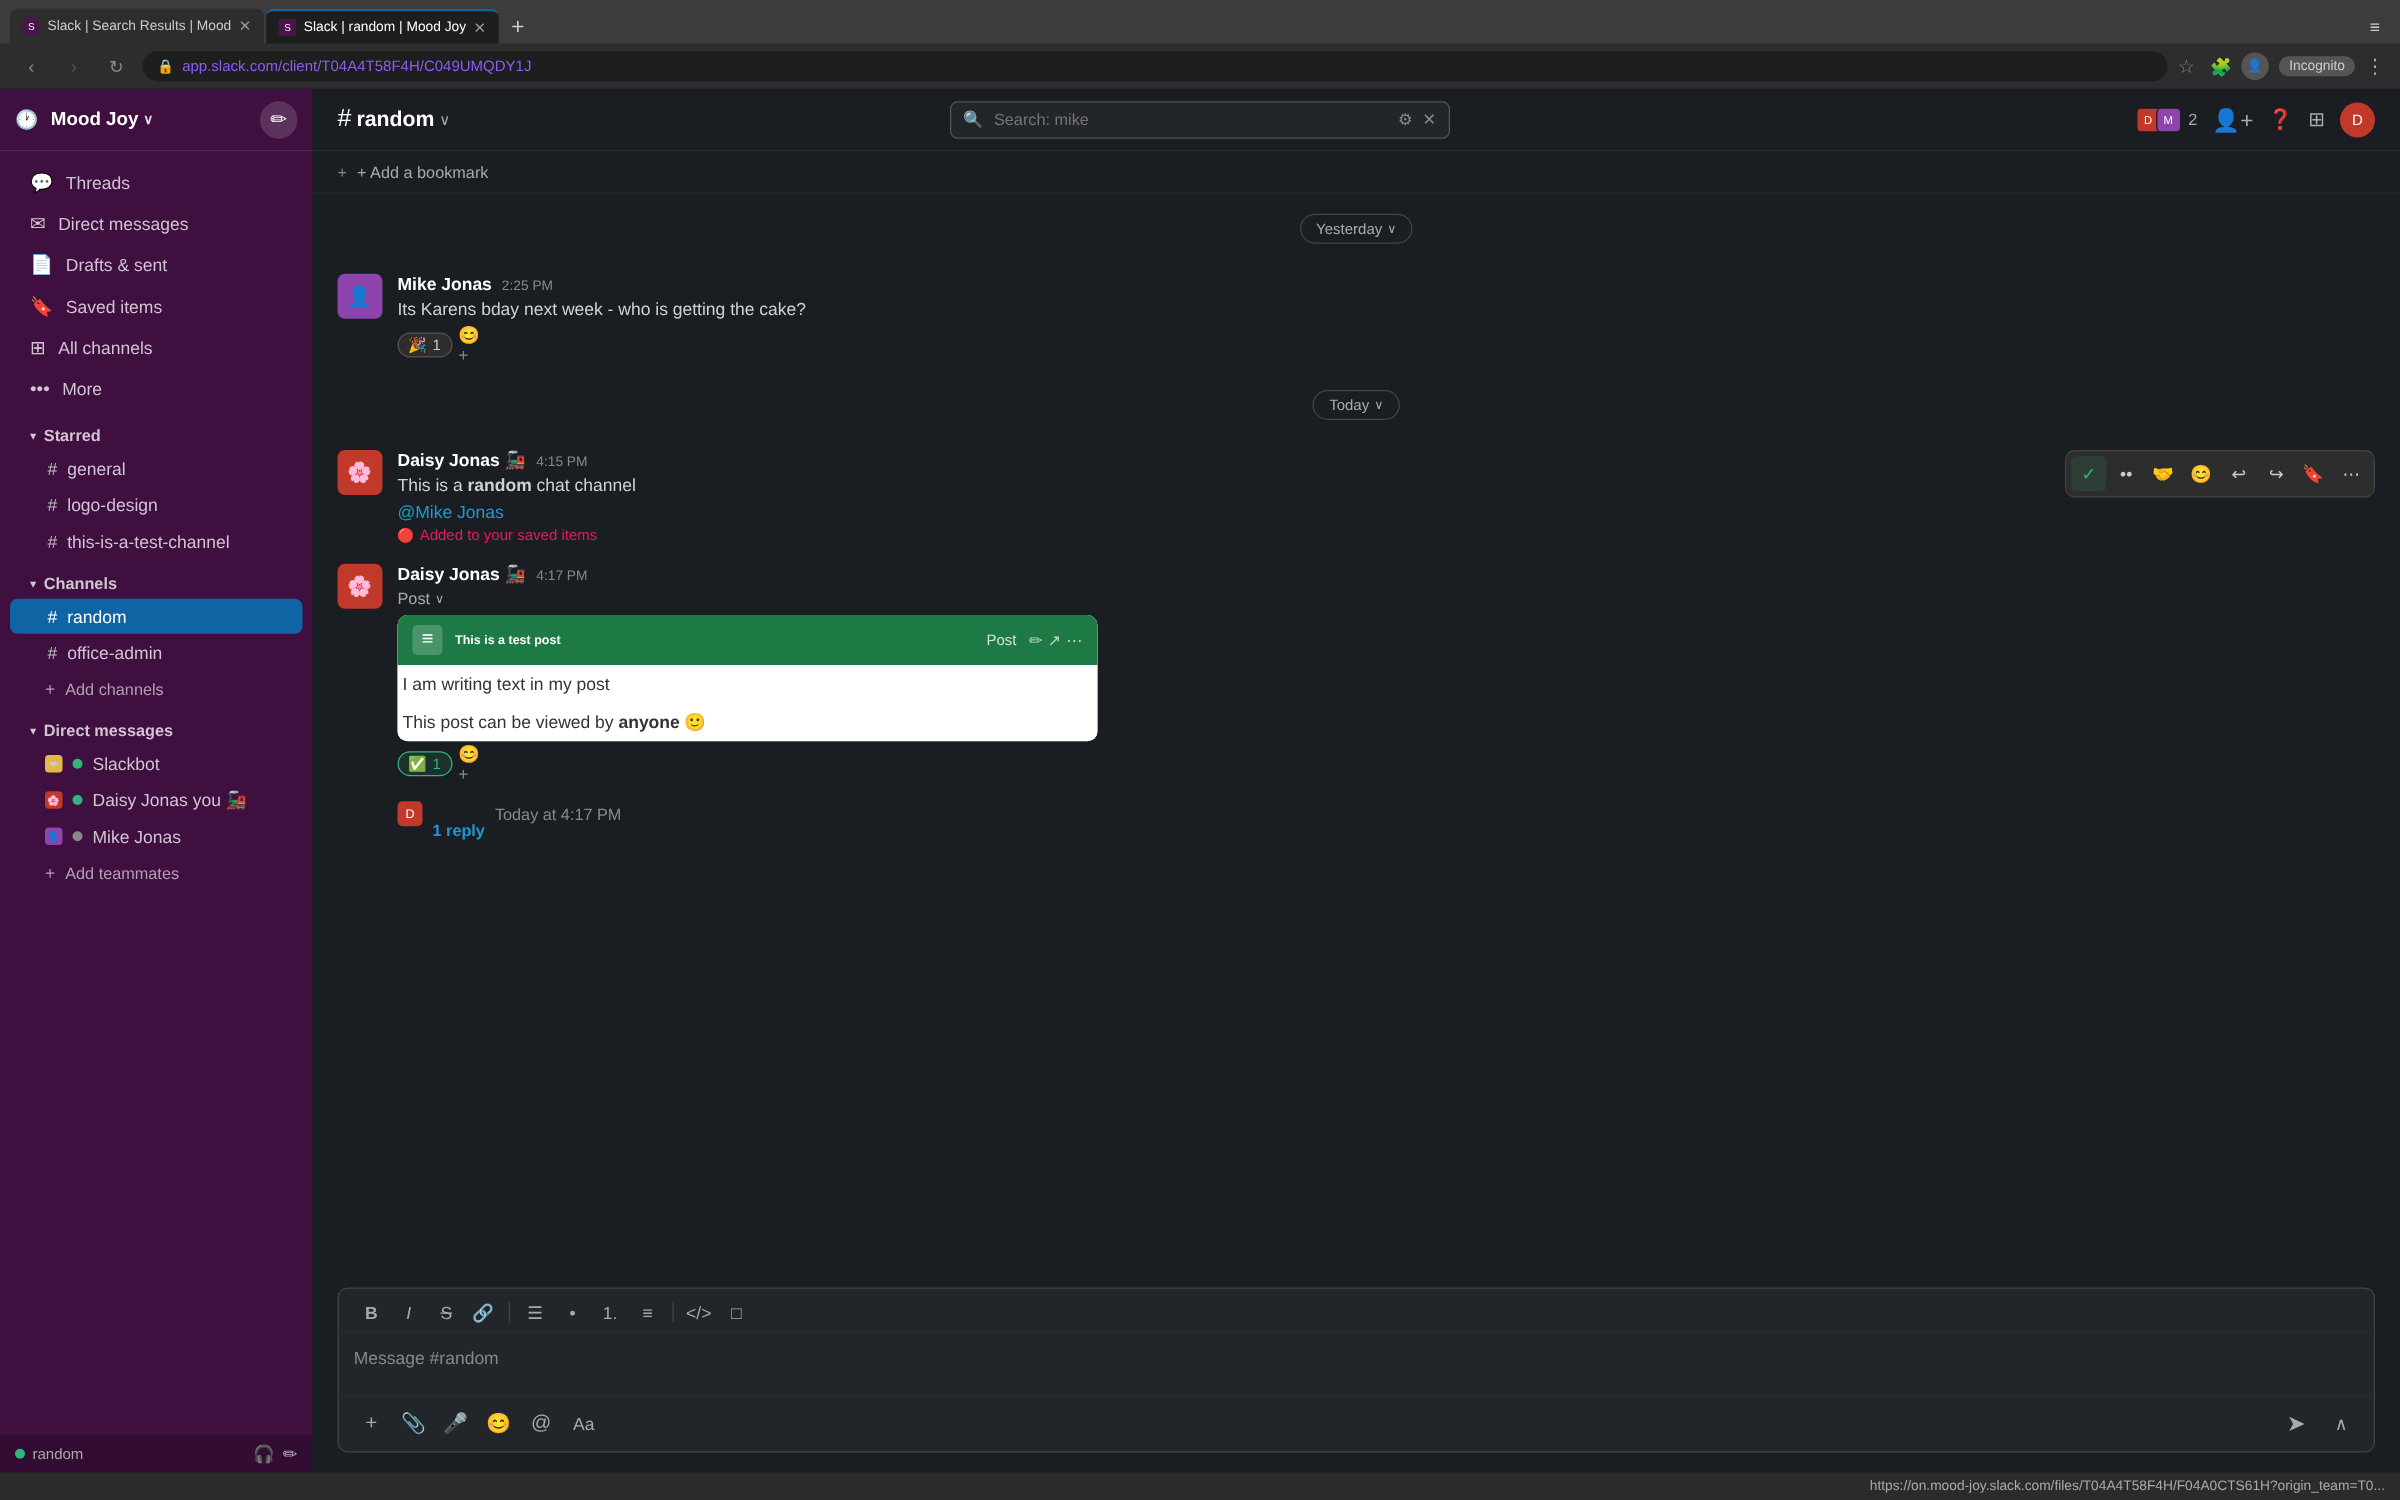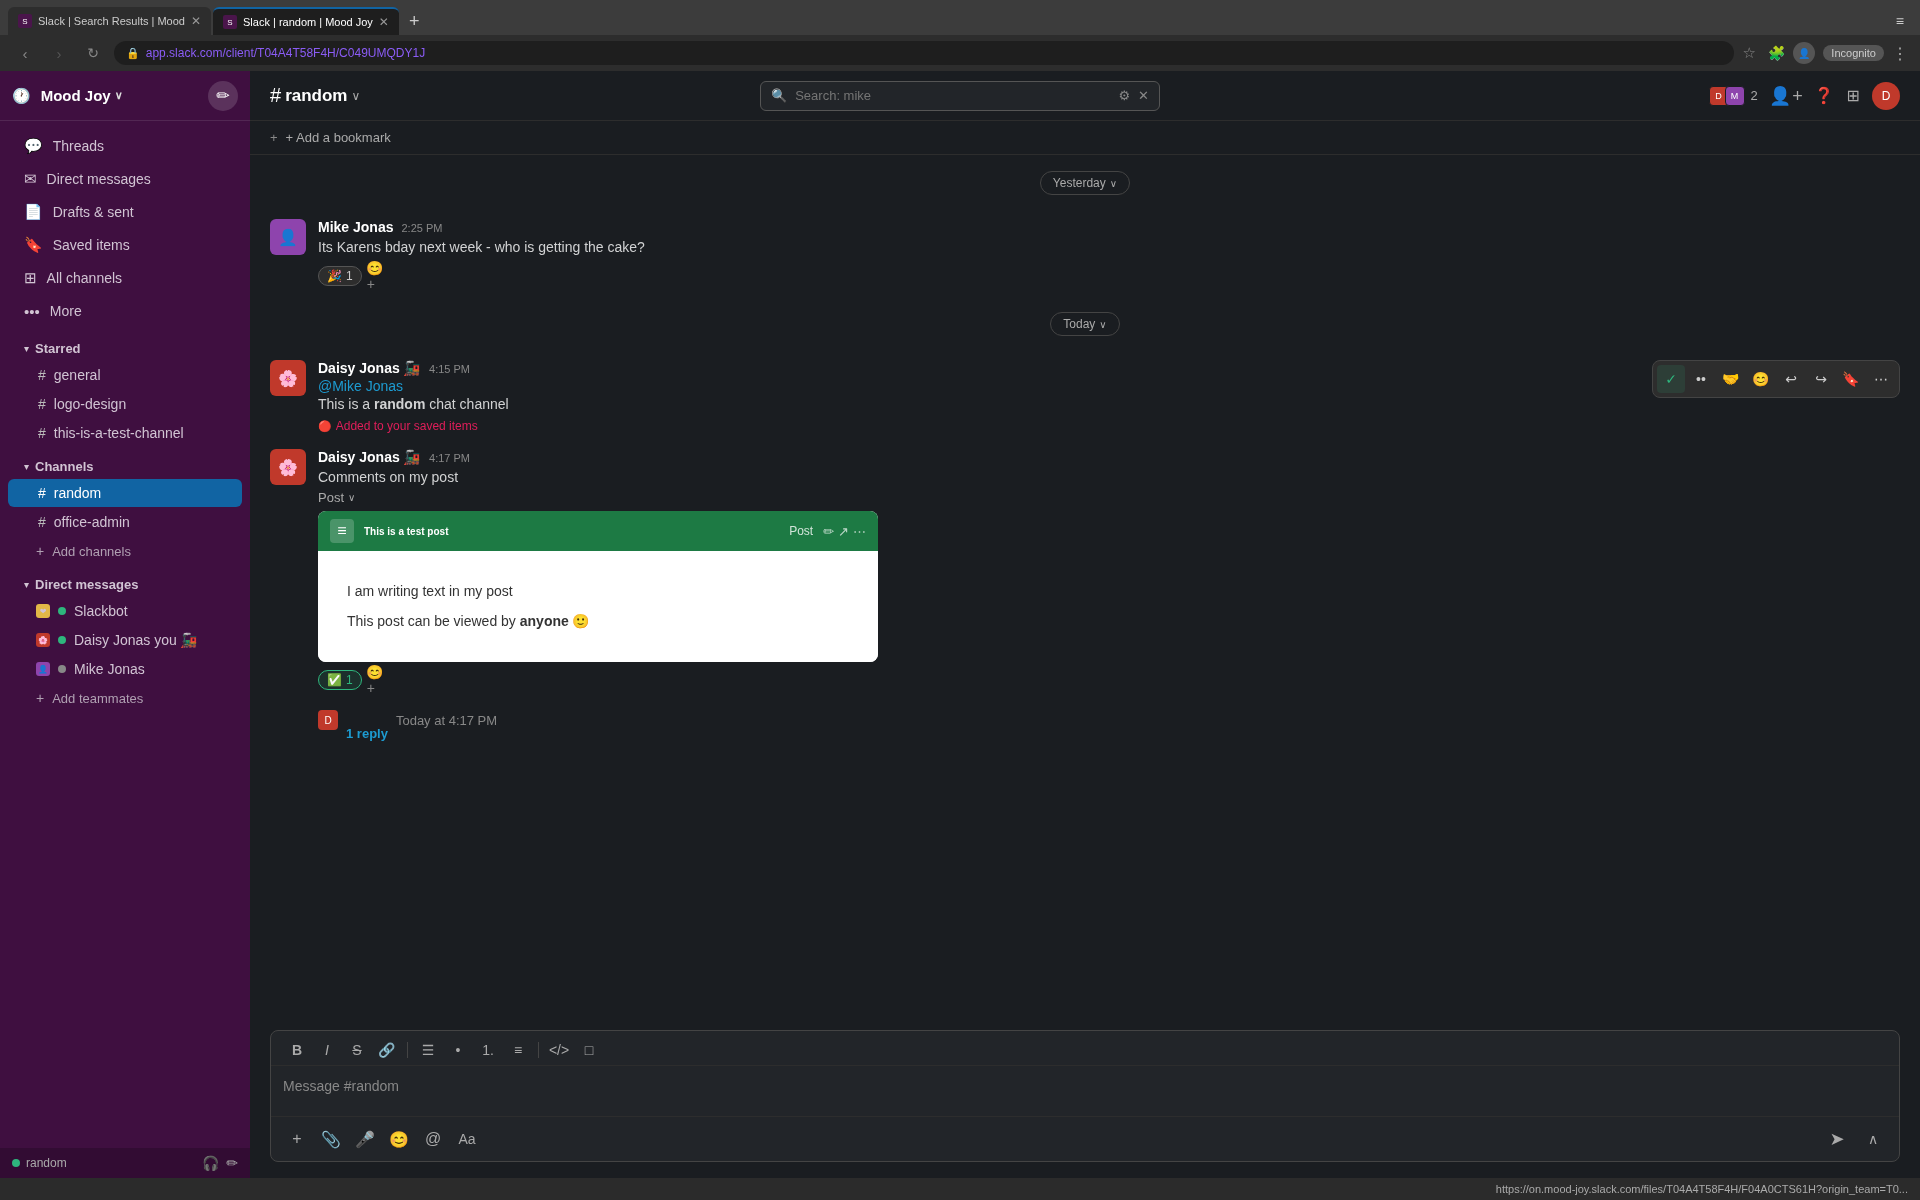--- a/index.html
+++ b/index.html
@@ -247,24 +247,24 @@
         </div>
       </div>
 
       <div style="padding:8px 20px;display:flex;gap:12px;position:relative;" class="message-group">
         <div style="width:36px;height:36px;border-radius:6px;background:#c0392b;flex-shrink:0;overflow:hidden;display:flex;align-items:center;justify-content:center;font-size:16px;">🌸</div>
         <div style="flex:1;min-width:0;">
           <div style="display:flex;align-items:baseline;gap:8px;margin-bottom:2px;">
             <span style="font-size:14px;font-weight:700;color:#fff;cursor:pointer;">Daisy Jonas 🚂</span>
             <span style="font-size:11px;color:#888;cursor:pointer;">4:15 PM</span>
           </div>
-          <div style="color:#1d9bd1;font-size:14px;cursor:pointer;margin-top:2px;">@Mike Jonas</div>
           <div style="font-size:14px;color:#d1d2d3;line-height:1.5;">
             <span>This is a </span><strong>random</strong><span> chat channel</span>
           </div>
+          <div style="color:#1d9bd1;font-size:14px;cursor:pointer;margin-top:2px;">@Mike Jonas</div>
           <div style="display:flex;align-items:center;gap:4px;margin-top:4px;">
             <span style="color:#e01e5a;font-size:11px;">🔴</span>
             <span style="color:#e01e5a;font-size:12px;">Added to your saved items</span>
           </div>
         </div>
 
         <div style="display:flex;position:absolute;right:20px;top:8px;background:#2d2d2d;border:1px solid #444;border-radius:8px;padding:4px;gap:2px;align-items:center;">
           <button style="width:28px;height:28px;display:flex;align-items:center;justify-content:center;border-radius:4px;cursor:pointer;font-size:14px;color:#2eb67d;background:#2eb67d20;border:none;">✓</button>
           <button style="width:28px;height:28px;display:flex;align-items:center;justify-content:center;border-radius:4px;cursor:pointer;font-size:14px;color:#ccc;background:none;border:none;">••</button>
           <button style="width:28px;height:28px;display:flex;align-items:center;justify-content:center;border-radius:4px;cursor:pointer;font-size:14px;color:#ccc;background:none;border:none;">🤝</button>
@@ -276,40 +276,39 @@
         </div>
       </div>
 
       <div style="padding:8px 20px;display:flex;gap:12px;position:relative;" class="message-group">
         <div style="width:36px;height:36px;border-radius:6px;background:#c0392b;flex-shrink:0;overflow:hidden;display:flex;align-items:center;justify-content:center;font-size:16px;">🌸</div>
         <div style="flex:1;min-width:0;">
           <div style="display:flex;align-items:baseline;gap:8px;margin-bottom:2px;">
             <span style="font-size:14px;font-weight:700;color:#fff;cursor:pointer;">Daisy Jonas 🚂</span>
             <span style="font-size:11px;color:#888;cursor:pointer;">4:17 PM</span>
           </div>
-          <div style="font-size:14px;color:#d1d2d3;line-height:1.5;">Comments on my post</div>
           
           <div style="display:inline-flex;align-items:center;gap:4px;cursor:pointer;font-size:13px;color:#aaa;margin-top:2px;margin-bottom:6px;">
             <span>Post</span>
             <span style="font-size:10px;">∨</span>
           </div>
 
           
           <div style="background:#fff;border-radius:8px;max-width:560px;overflow:hidden;cursor:pointer;position:relative;">
             <div style="background:#1d7a44;padding:8px 12px;display:flex;align-items:center;gap:10px;">
               <div style="width:24px;height:24px;display:flex;align-items:center;justify-content:center;font-size:16px;color:#fff;background:rgba(255,255,255,0.2);border-radius:4px;">≡</div>
               <span style="font-size:10px;font-weight:700;color:#fff;flex:1;">This is a test post</span>
               <span style="font-size:12px;color:rgba(255,255,255,0.8);">Post</span>
               <div style="display:flex;gap:4px;">
                 <button style="background:none;border:none;color:rgba(255,255,255,0.7);cursor:pointer;font-size:13px;">✏</button>
                 <button style="background:none;border:none;color:rgba(255,255,255,0.7);cursor:pointer;font-size:13px;">↗</button>
                 <button style="background:none;border:none;color:rgba(255,255,255,0.7);cursor:pointer;font-size:13px;">⋯</button>
               </div>
             </div>
-            <div style="padding:29px;background:#fff;color:#333;font-size:14px;line-height:1.6;">
+            <div style="padding:4px;background:#fff;color:#333;font-size:14px;line-height:1.6;">
               <p style="margin-bottom:8px;color:#333;">I am writing text in my post</p>
               <p style="color:#333;">
                 <span>This post can be viewed by </span><strong>anyone</strong> <span>🙂</span>
               </p>
             </div>
           </div>
 
           
           <div style="display:flex;align-items:center;gap:4px;margin-top:6px;">
             <div style="display:inline-flex;align-items:center;gap:4px;background:#2eb67d20;border:1px solid #2eb67d;border-radius:16px;padding:2px 8px;font-size:12px;cursor:pointer;color:#2eb67d;">

